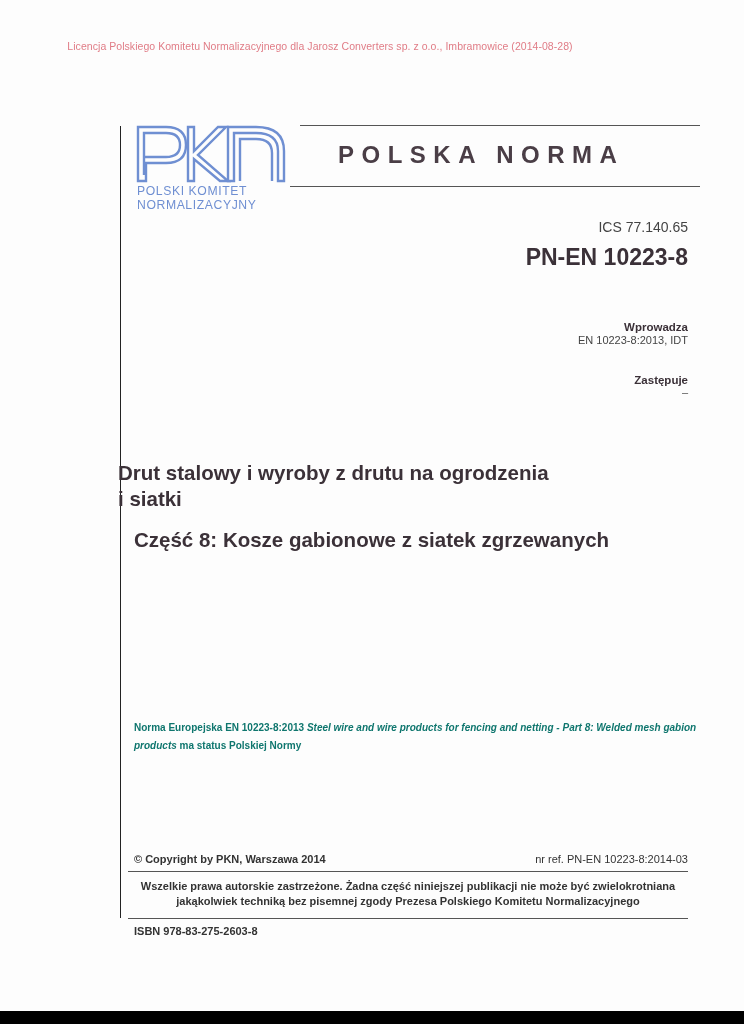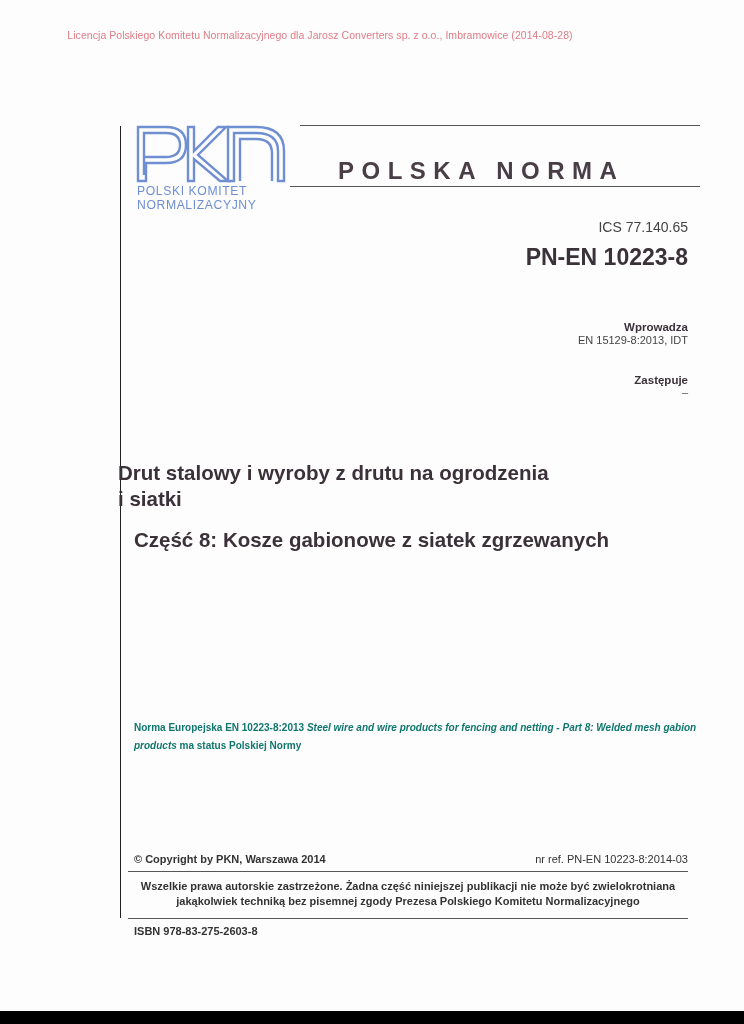--- a/index.html
+++ b/index.html
@@ -2,31 +2,31 @@
 <html><head>
   <meta charset="utf-8">
   <style>
     html, body { margin: 0; padding: 0; }
     body {
       width: 744px; height: 1024px; position: relative; overflow: hidden;
       background: #fdfdfd; font-family: "Liberation Sans", sans-serif; color: #3a3036;
     }
     .abs { position: absolute; }
     .license {
-      top: 29px; left: 0; width: 640px; text-align: center;
+      top: 40px; left: 0; width: 640px; text-align: center;
       font-size: 10.5px; color: #e07c86; letter-spacing: 0.05px;
     }
     .vline { left: 120px; top: 126px; width: 1.4px; height: 792px; background: #222; }
     .hrule { height: 1.3px; background: #555; }
     .logo { left: 136px; top: 125px; width: 150px; height: 58px; }
     .logo-text {
       left: 137px; font-size: 12.2px; color: #6f8fd2; letter-spacing: 0.6px; font-weight: normal;
     }
     .polska {
-      left: 338px; top: 141px; font-size: 24px; font-weight: bold; letter-spacing: 7.5px; color: #4a3e46; margin-top: 16px;
+      left: 338px; top: 141px; font-size: 24px; font-weight: bold; letter-spacing: 7.5px; color: #4a3e46;
     }
     .right { right: 56px; text-align: right; }
     .ics { top: 219px; font-size: 14px; color: #444; }
     .pn { top: 244px; font-size: 23px; font-weight: bold; color: #3b3138; }
     .wpro { top: 321px; font-size: 11.5px; font-weight: bold; color: #3b3138; }
     .wpro-val { top: 334px; font-size: 11px; color: #444; }
     .zast { top: 374px; font-size: 11.5px; font-weight: bold; color: #3b3138; }
     .zast-val { top: 386px; font-size: 11px; color: #555; }
     .title1 { left: 118px; top: 460px; font-size: 20.5px; font-weight: bold; line-height: 26px; color: #3b3138; }
     .title2 { left: 134px; top: 528px; font-size: 20.5px; font-weight: bold; color: #3b3138; }
@@ -58,21 +58,21 @@
 <div class="abs logo-text" style="top:184px;">POLSKI KOMITET</div>
 <div class="abs logo-text" style="top:198px;">NORMALIZACYJNY</div>
 
 <div class="abs hrule" style="left:300px; top:125px; width:400px;"></div>
 <div class="abs polska">POLSKA NORMA</div>
 <div class="abs hrule" style="left:290px; top:186px; width:410px;"></div>
 
 <div class="abs right ics">ICS 77.140.65</div>
 <div class="abs right pn">PN-EN 10223-8</div>
 <div class="abs right wpro">Wprowadza</div>
-<div class="abs right wpro-val">EN 15129-8:2013, IDT</div>
+<div class="abs right wpro-val">EN 10223-8:2013, IDT</div>
 <div class="abs right zast">Zastępuje</div>
 <div class="abs right zast-val">–</div>
 
 <div class="abs title1">
   <div>Drut stalowy i wyroby z drutu na ogrodzenia</div>
   <div>i siatki</div>
 </div>
 <div class="abs title2">Część 8: Kosze gabionowe z siatek zgrzewanych</div>
 
 <div class="abs intro"><span>Norma Europejska EN 10223-8:2013 </span><i>Steel wire and wire products for fencing and netting - Part 8: Welded mesh gabion products</i><span> ma status Polskiej Normy</span></div>

